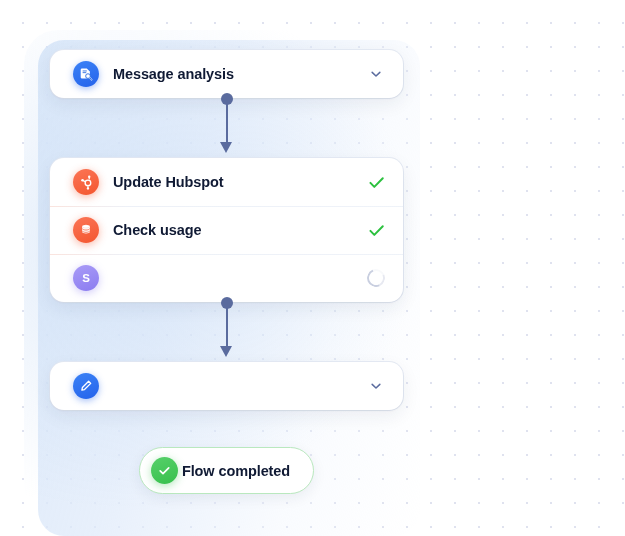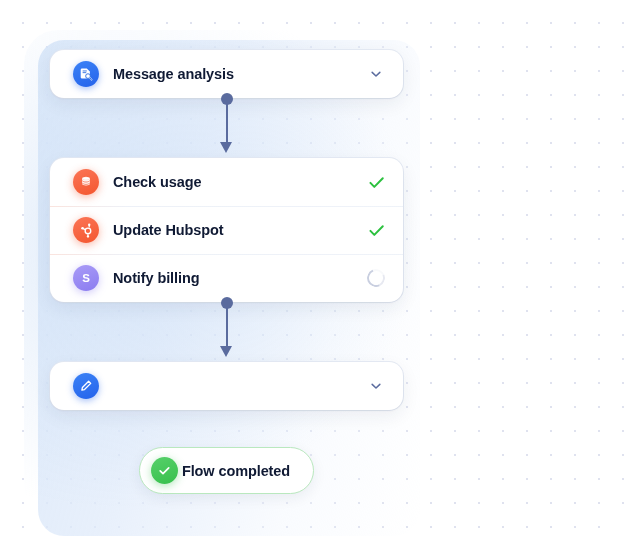--- a/index.html
+++ b/index.html
@@ -230,64 +230,63 @@
     <div class="connector">
       <span class="dot"></span>
       <span class="line"></span>
       <span class="head"></span>
     </div>
 
     <div class="card">
 
       <div class="row">
         <span class="icon-wrap icon-red">
-          <svg width="14" height="14" viewBox="0 0 16 16" aria-hidden="true">
-            <ellipse cx="8" cy="3.9" rx="4.4" ry="1.9" fill="#ffffff"></ellipse>
-            <path d="M3.6 3.9v3.0c0 1.05 1.97 1.9 4.4 1.9s4.4-.85 4.4-1.9v-3.0" fill="#ffffff"></path>
-            <path d="M3.6 6.9v3.2c0 1.05 1.97 1.9 4.4 1.9s4.4-.85 4.4-1.9V6.9" fill="#ffffff"></path>
-            <path d="M3.7 6.6c.75.9 2.4 1.45 4.3 1.45s3.55-.55 4.3-1.45" fill="none" stroke="#f4562f" stroke-width="0.85"></path>
-            <path d="M3.7 9.2c.75.9 2.4 1.45 4.3 1.45s3.55-.55 4.3-1.45" fill="none" stroke="#f4562f" stroke-width="0.85"></path>
-            <ellipse cx="8" cy="3.9" rx="4.4" ry="1.9" fill="none" stroke="#f4562f" stroke-width="0.2"></ellipse>
-          </svg>
-        </span>
-        <span class="row-label">Check usage</span>
-        <span class="row-right">
-          <svg width="19" height="19" viewBox="0 0 20 20" aria-hidden="true">
-            <path d="M3.6 10.4l4.1 4.2L16.6 5.6" fill="none" stroke="#2cc13f" stroke-width="2.1" stroke-linecap="round" stroke-linejoin="round"></path>
-          </svg>
-        </span>
-      </div>
-
-      <div class="row">
-        <span class="icon-wrap icon-red">
           <svg width="15" height="15" viewBox="0 0 16 16" aria-hidden="true">
             <path d="M10.9 2.0v2.1" stroke="#ffffff" stroke-width="1.25" stroke-linecap="round"></path>
             <circle cx="10.9" cy="1.9" r="1.25" fill="#ffffff"></circle>
             <circle cx="9.55" cy="8.4" r="3.0" fill="none" stroke="#ffffff" stroke-width="1.45"></circle>
             <path d="M6.7 7.2L4.6 6.0" stroke="#ffffff" stroke-width="1.25" stroke-linecap="round"></path>
             <circle cx="3.8" cy="5.6" r="1.45" fill="#ffffff"></circle>
             <path d="M9.55 11.5v2.6" stroke="#ffffff" stroke-width="1.25" stroke-linecap="round"></path>
             <circle cx="9.55" cy="14.3" r="1.25" fill="#ffffff"></circle>
           </svg>
         </span>
         <span class="row-label">Update Hubspot</span>
         <span class="row-right">
           <svg width="19" height="19" viewBox="0 0 20 20" aria-hidden="true">
             <path d="M3.6 10.4l4.1 4.2L16.6 5.6" fill="none" stroke="#2cc13f" stroke-width="2.1" stroke-linecap="round" stroke-linejoin="round"></path>
           </svg>
         </span>
       </div>
 
       <div class="row">
+        <span class="icon-wrap icon-red">
+          <svg width="14" height="14" viewBox="0 0 16 16" aria-hidden="true">
+            <ellipse cx="8" cy="3.9" rx="4.4" ry="1.9" fill="#ffffff"></ellipse>
+            <path d="M3.6 3.9v3.0c0 1.05 1.97 1.9 4.4 1.9s4.4-.85 4.4-1.9v-3.0" fill="#ffffff"></path>
+            <path d="M3.6 6.9v3.2c0 1.05 1.97 1.9 4.4 1.9s4.4-.85 4.4-1.9V6.9" fill="#ffffff"></path>
+            <path d="M3.7 6.6c.75.9 2.4 1.45 4.3 1.45s3.55-.55 4.3-1.45" fill="none" stroke="#f4562f" stroke-width="0.85"></path>
+            <path d="M3.7 9.2c.75.9 2.4 1.45 4.3 1.45s3.55-.55 4.3-1.45" fill="none" stroke="#f4562f" stroke-width="0.85"></path>
+            <ellipse cx="8" cy="3.9" rx="4.4" ry="1.9" fill="none" stroke="#f4562f" stroke-width="0.2"></ellipse>
+          </svg>
+        </span>
+        <span class="row-label">Check usage</span>
+        <span class="row-right">
+          <svg width="19" height="19" viewBox="0 0 20 20" aria-hidden="true">
+            <path d="M3.6 10.4l4.1 4.2L16.6 5.6" fill="none" stroke="#2cc13f" stroke-width="2.1" stroke-linecap="round" stroke-linejoin="round"></path>
+          </svg>
+        </span>
+      </div>
+
+      <div class="row">
         <span class="icon-wrap icon-purple">
           <svg width="16" height="16" viewBox="0 0 16 16" aria-hidden="true">
             <text x="8" y="12.0" text-anchor="middle" font-family="Liberation Sans, sans-serif" font-size="11.5" font-weight="700" fill="#ffffff">S</text>
           </svg>
         </span>
-        <span class="row-label">Notify billing</span>
         <span class="row-right">
           <span class="spinner"></span>
         </span>
       </div>
 
     </div>
 
     <div class="connector">
       <span class="dot"></span>
       <span class="line"></span>

